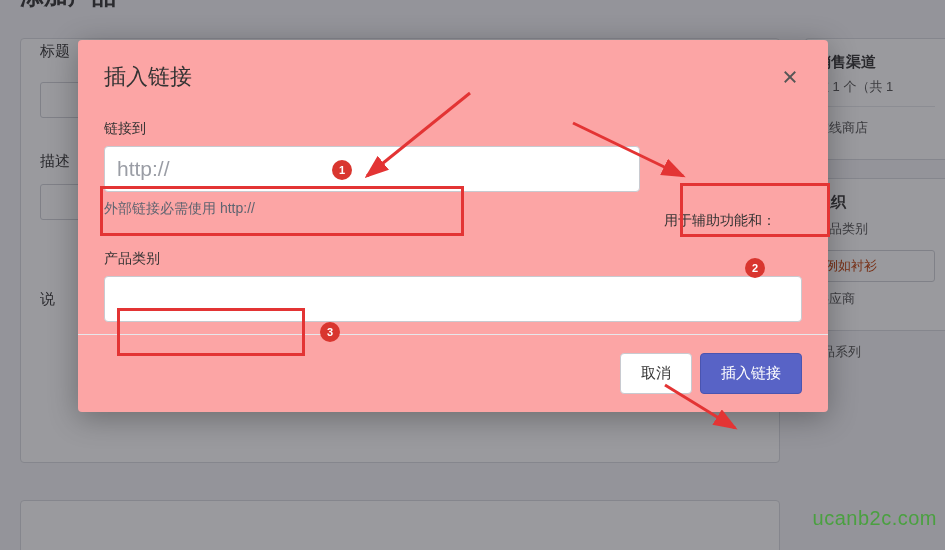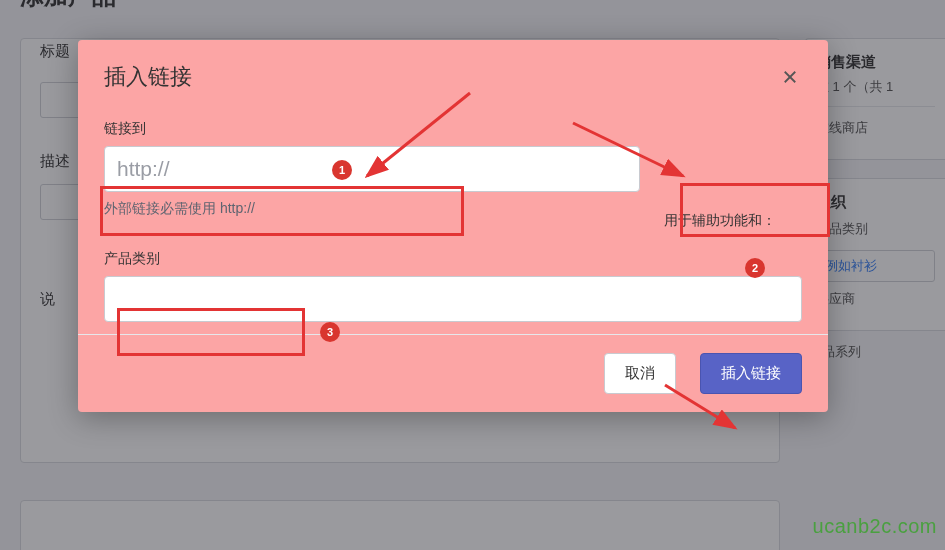--- a/index.html
+++ b/index.html
@@ -47,21 +47,21 @@
       margin-bottom: 18px;
     }
     .bg-card-right .r-title { font-size: 15px; font-weight: 600; color: #333; }
     .bg-card-right .r-sub { font-size: 13px; color: #555; margin-top: 6px; }
     .bg-card-right .r-row { font-size: 13px; color: #555; padding: 8px 0; }
     .bg-card-right .r-input {
       border: 1px solid #d0d2d8;
       border-radius: 3px;
       padding: 6px 8px;
       font-size: 13px;
-      color: #3b82f6;
+      color: #c2410c;
       margin-top: 4px;
     }
     .bg-label { position: absolute; color: #333; font-size: 15px; }
     .bg-input {
       position: absolute;
       border: 1px solid #d0d2d8;
       border-radius: 3px;
       background: #fff;
     }
 
@@ -139,21 +139,21 @@
       font-size: 14px;
       color: #5e6470;
       margin-top: 8px;
       margin-bottom: 20px;
     }
     .modal-footer {
       border-top: 1px solid #e6e7eb;
       padding: 18px 26px;
       display: flex;
       justify-content: flex-end;
-      gap: 24px;
+      gap: 8px;
     }
     .btn {
       padding: 10px 20px;
       border-radius: 4px;
       font-size: 15px;
       cursor: pointer;
       border: 1px solid #c8cad0;
       background: #fff;
       color: #333;
     }
@@ -178,21 +178,21 @@
       font-size: 11px;
       font-weight: 600;
       display: flex;
       align-items: center;
       justify-content: center;
       pointer-events: none;
     }
     .arrow { position: absolute; pointer-events: none; }
     .watermark {
       position: absolute;
-      bottom: 12px; right: 8px;
+      bottom: 20px; right: 8px;
       color: #4aa040;
       font-size: 20px;
       letter-spacing: 0.5px;
     }
     .bg-mini {
       position: absolute;
       color: #555;
       font-size: 13px;
     }
   </style>

